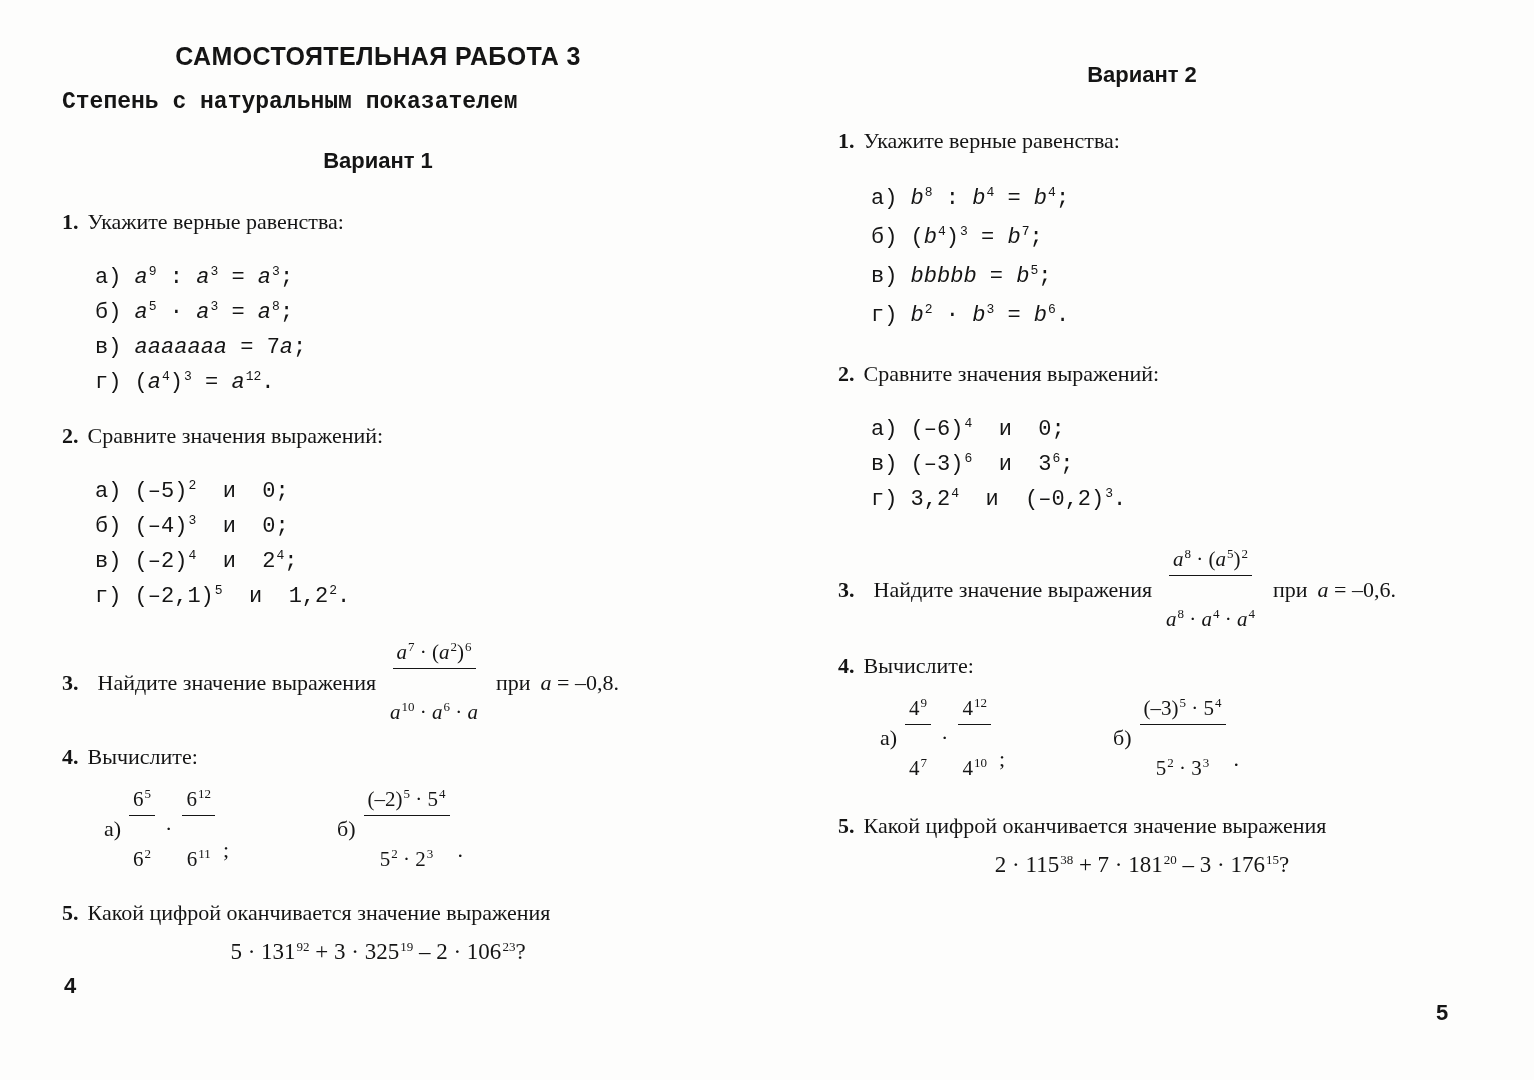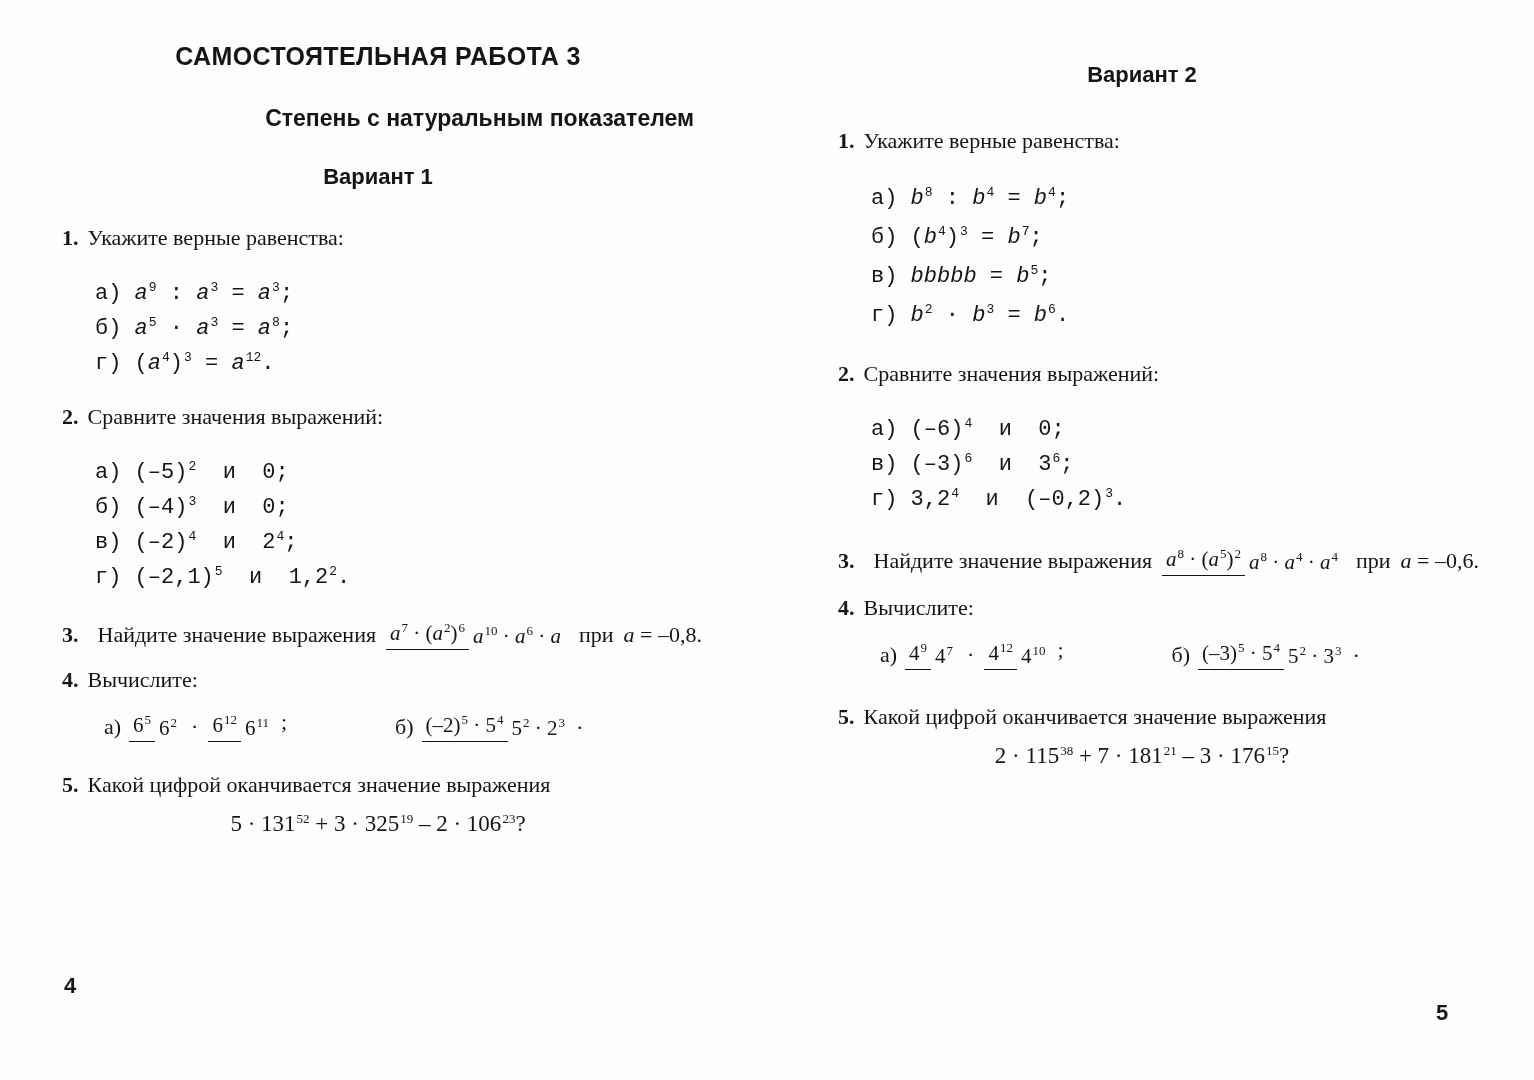--- a/index.html
+++ b/index.html
@@ -11,22 +11,22 @@
   }
   .page { position:absolute; }
   .page-left  { left:62px;  top:42px; width:632px; }
   .page-right { left:838px; top:62px; width:608px; }
 
   .doc-title {
     font-family:"Liberation Sans", sans-serif; font-weight:bold;
     font-size:25px; text-align:center; letter-spacing:.4px;
   }
   .doc-subtitle {
-    font-family:Liberation Sans, sans-serif; font-weight:bold;
-    font-size:23px; text-align:right; line-height:1.35; margin-top:32px;
+    font-family:Liberation Mono, monospace; font-weight:bold;
+    font-size:23px; text-align:left; line-height:1.35; margin-top:16px;
   }
   .variant {
     font-family:"Liberation Sans", sans-serif; font-weight:bold;
     font-size:22px; text-align:center;
   }
   .page-left .variant { margin-top:30px; }
 
   .problem { font-size:22px; }
   .mt-p1l { margin-top:35px; }
   .mt-p2l { margin-top:23px; }
@@ -42,22 +42,22 @@
   .phead { white-space:nowrap; }
   .pnum  { font-weight:bold; margin-right:9px; }
   .plist { margin:25px 0 0 33px;font-family:Liberation Mono, monospace; }
   .plist .item { line-height:35px; white-space:nowrap; }
   .page-right .plist-wide .item { line-height:39px; }
 
   sup { font-size:13px; line-height:0; vertical-align:super; margin-left:1px; }
   i { font-style:italic; }
 
   .frac {
-    display:inline-flex; flex-direction:row; align-items:center;
-    text-align:center; font-size:21px; line-height:1.3; vertical-align:middle;
+    display:inline-flex; flex-direction:column; align-items:center;
+    text-align:center; font-size:21px; line-height:1.3; vertical-align:middle;gap:28px;
   }
   .frac .fnum { border-bottom:1.5px solid #151515; padding:0 4px 2px; }
   .frac .fden { padding:2px 4px 0; }
 
   .prob-inline { display:flex; align-items:center; gap:10px; white-space:nowrap; }
   .prob-inline .mid { margin-left:4px; }
 
   .calc-row {
     display:flex; align-items:center; margin:16px 0 0 42px; gap:108px;
   }
@@ -84,20 +84,21 @@
   </div>
   <div class="variant">Вариант 1</div>
 
   <div class="problem mt-p1l">
     <div class="phead">
       <span class="pnum">1.</span><span class="ptext">Укажите верные равенства:</span>
     </div>
     <div class="plist">
       <div class="item">а)&nbsp;<i>a</i><sup>9</sup>&nbsp;:&nbsp;<i>a</i><sup>3</sup>&nbsp;=&nbsp;<i>a</i><sup>3</sup>;</div>
       <div class="item">б)&nbsp;<i>a</i><sup>5</sup>&nbsp;·&nbsp;<i>a</i><sup>3</sup>&nbsp;=&nbsp;<i>a</i><sup>8</sup>;</div>
+      <div class="item">в)&nbsp;<i>a</i><i>a</i><i>a</i><i>a</i><i>a</i><i>a</i><i>a</i>&nbsp;=&nbsp;7<i>a</i>;</div>
       <div class="item">г)&nbsp;(<i>a</i><sup>4</sup>)<sup>3</sup>&nbsp;=&nbsp;<i>a</i><sup>12</sup>.</div>
     </div>
   </div>
 
   <div class="problem mt-p2l">
     <div class="phead">
       <span class="pnum">2.</span><span class="ptext">Сравните значения выражений:</span>
     </div>
     <div class="plist">
       <div class="item">а)&nbsp;(–5)<sup>2</sup>&nbsp;&nbsp;и&nbsp;&nbsp;0;</div>
@@ -144,21 +145,21 @@
         </span>
         <span class="mend">.</span>
       </span>
     </div>
   </div>
 
   <div class="problem mt-p5l">
     <div class="phead">
       <span class="pnum">5.</span><span class="ptext">Какой цифрой оканчивается значение выражения</span>
     </div>
-    <div class="expr">5&nbsp;·&nbsp;131<sup>52</sup>&nbsp;+&nbsp;3&nbsp;·&nbsp;325<sup>19</sup>&nbsp;–&nbsp;2&nbsp;·&nbsp;106<sup>23</sup>?</div>
+    <div class="expr">5&nbsp;·&nbsp;131<sup>92</sup>&nbsp;+&nbsp;3&nbsp;·&nbsp;325<sup>19</sup>&nbsp;–&nbsp;2&nbsp;·&nbsp;106<sup>23</sup>?</div>
   </div>
 </div>
 
 <div class="page page-right">
   <div class="variant">Вариант 2</div>
 
   <div class="problem mt-p1r">
     <div class="phead">
       <span class="pnum">1.</span><span class="ptext">Укажите верные равенства:</span>
     </div>
@@ -218,18 +219,18 @@
         </span>
         <span class="mend">.</span>
       </span>
     </div>
   </div>
 
   <div class="problem mt-p5r">
     <div class="phead">
       <span class="pnum">5.</span><span class="ptext">Какой цифрой оканчивается значение выражения</span>
     </div>
-    <div class="expr">2&nbsp;·&nbsp;115<sup>38</sup>&nbsp;+&nbsp;7&nbsp;·&nbsp;181<sup>21</sup>&nbsp;–&nbsp;3&nbsp;·&nbsp;176<sup>15</sup>?</div>
+    <div class="expr">2&nbsp;·&nbsp;115<sup>38</sup>&nbsp;+&nbsp;7&nbsp;·&nbsp;181<sup>20</sup>&nbsp;–&nbsp;3&nbsp;·&nbsp;176<sup>15</sup>?</div>
   </div>
 </div>
 
 <div class="page-no page-no-left">4</div>
 <div class="page-no page-no-right">5</div>
 
 </body></html>

